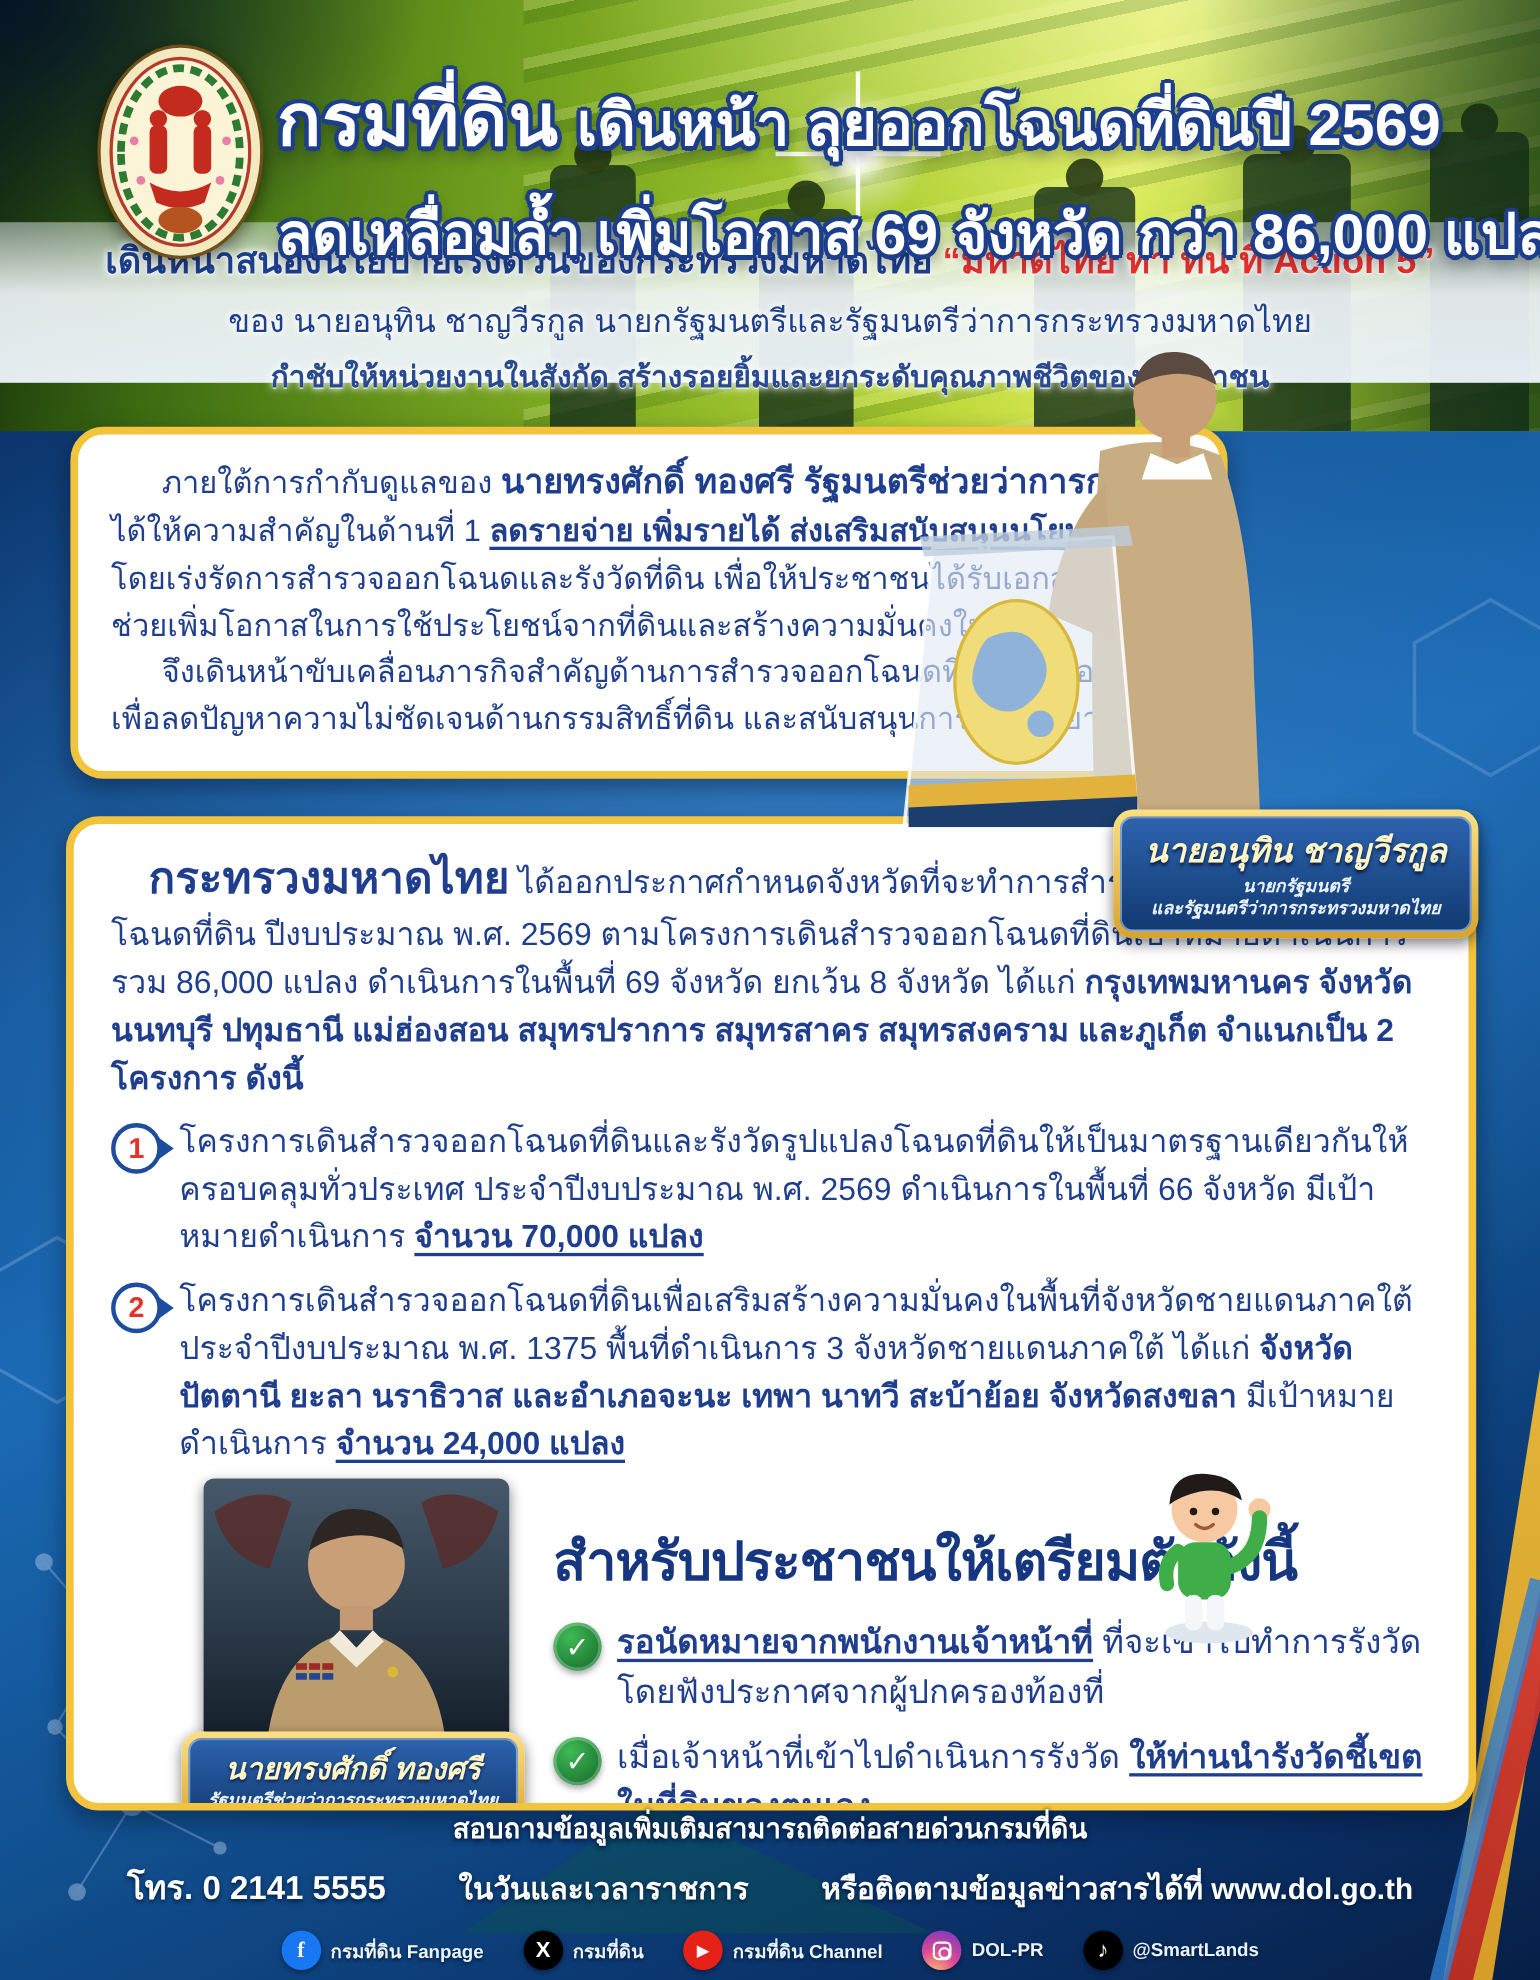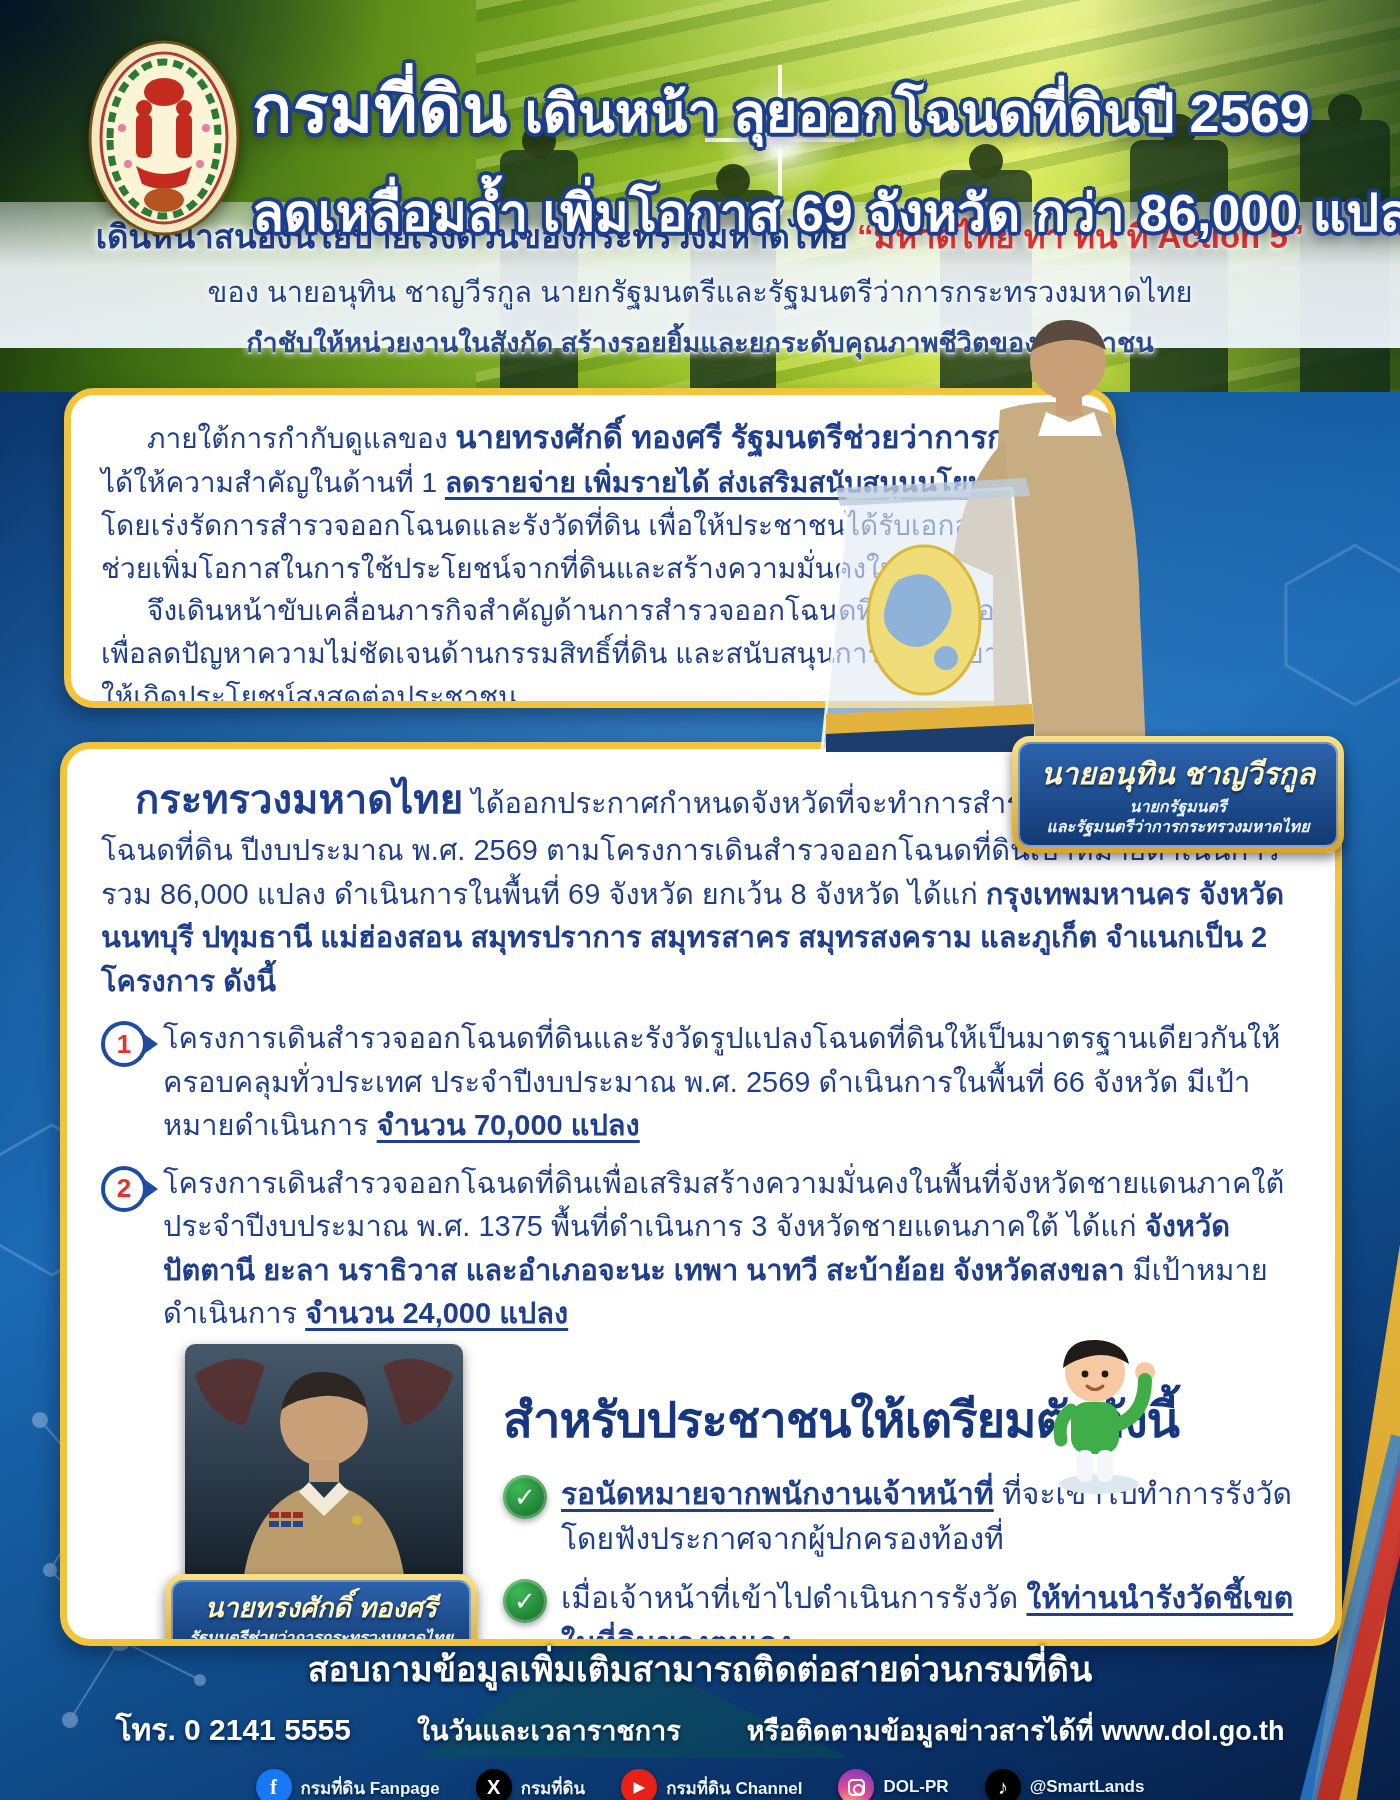--- a/index.html
+++ b/index.html
@@ -99,21 +99,21 @@
   .prepare-col{ flex:1; position:relative; padding-left:6px; }
   .prepare-h{ font-size:49px; font-weight:800; color:#16377f; margin:40px 0 14px; letter-spacing:-1px; }
   .mascot{ position:absolute; right:148px; top:-16px; }
   .check-row{ display:flex; gap:14px; margin-top:14px; align-items:flex-start; font-size:30px; }
   .check-ico{ flex:none; width:44px; height:44px; margin-top:4px; border-radius:50%; color:#fff; font-size:26px; font-weight:800;
     background:radial-gradient(circle at 35% 30%, #3fb955, #1d7a33 75%); box-shadow:inset 0 0 0 3px rgba(255,255,255,.25), 0 3px 6px rgba(0,20,10,.35);
     display:flex; align-items:center; justify-content:center; }
 
   
   .footer{ position:absolute; left:0; top:1642px; width:1400px; height:158px; z-index:2; text-align:center; color:#fff; }
-  .f-line1{ font-size:34px; font-weight:800; text-shadow:0 2px 5px #001a3a,0 0 4px #0a2a55; }
+  .f-line1{ font-size:25px; font-weight:800; text-shadow:0 2px 5px #001a3a,0 0 4px #0a2a55; }
   .f-row{ display:flex; justify-content:center; align-items:baseline; gap:66px; margin-top:10px; text-shadow:0 2px 4px #001a3a; }
   .f-tel{ font-size:30px; font-weight:800; }
   .f-hours{ font-size:27px; font-weight:700; }
   .f-follow{ font-size:27px; font-weight:700;text-align:center; }
   .f-follow b{ font-weight:800; }
   .socials{ display:flex; justify-content:center; align-items:center; gap:36px; margin-top:16px; }
   .soc{ display:flex; align-items:center; gap:9px; }
   .soc-ico{ width:36px; height:36px; border-radius:50%; display:flex; align-items:center; justify-content:center;
     color:#fff; font-weight:800; font-size:20px; box-shadow:0 2px 5px rgba(0,10,30,.5); }
   .fb{ background:#1877f2; font-family:"Liberation Serif","DejaVu Serif",serif; }
@@ -217,21 +217,20 @@
       <span>ได้ให้ความสำคัญในด้านที่ 1</span>
       <span class="bu">ลดรายจ่าย เพิ่มรายได้ ส่งเสริมสนับสนุนนโยบายกระตุ้นเศรษฐกิจ</span>
     </p>
     <p>
       <span>โดยเร่งรัดการสำรวจออกโฉนดและรังวัดที่ดิน เพื่อให้ประชาชนได้รับเอกสารสิทธิอย่าง</span>
       
     </p>
     <p>ช่วยเพิ่มโอกาสในการใช้ประโยชน์จากที่ดินและสร้างความมั่นคงในชีวิต</p>
     <p class="indent">จึงเดินหน้าขับเคลื่อนภารกิจสำคัญด้านการสำรวจออกโฉนดที่ดินให้ครอบคลุมทุกพื้นที่</p>
     <p>เพื่อลดปัญหาความไม่ชัดเจนด้านกรรมสิทธิ์ที่ดิน และสนับสนุนการใช้ทรัพยากรของรัฐ</p>
-    <p>ให้เกิดประโยชน์สูงสุดต่อประชาชน</p>
   </div>
 
   <svg class="pm-figure" width="376" height="462" viewBox="0 0 376 462">
     <path d="M180,120 q60,-18 110,4 q28,80 30,200 l6,138 h-150 q-8,-180 4,-342z" fill="#c9ad82"></path>
     <path d="M185,150 q-40,40 -52,118 l60,26 z" fill="#c4a77c"></path>
     <circle cx="248" cy="72" r="38" fill="#c99f78"></circle>
     <path d="M210,62 q8,-34 40,-32 q30,2 36,30 q-20,-12 -40,-10 q-22,2 -36,12z" fill="#5a4a40"></path>
     <rect x="236" y="104" width="26" height="22" fill="#c99f78"></rect>
     <path d="M226,122 l24,10 l24,-10 l8,24 h-64 z" fill="#fff"></path>
     <polygon points="28,208 192,198 214,452 2,460" fill="rgba(224,234,244,.62)" stroke="rgba(255,255,255,.85)" stroke-width="3"></polygon>

